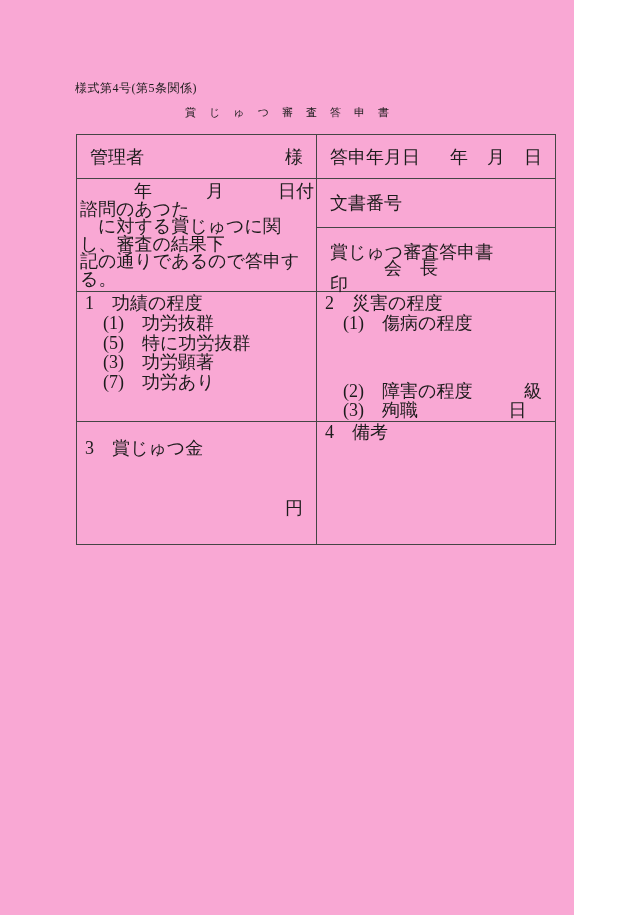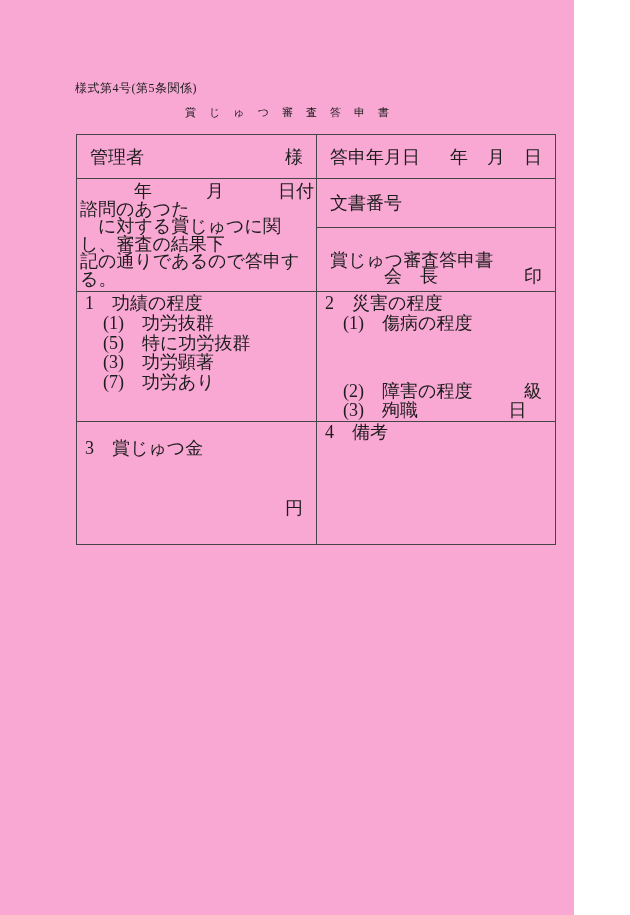--- a/index.html
+++ b/index.html
@@ -47,21 +47,21 @@
     line-height:17.5px;
   }
   .doc-number-inner{
     display:flex;align-items:center;height:100%;padding:0 13px;
   }
   .committee-inner{
     display:flex;flex-direction:column;justify-content:center;
     height:100%;padding:8px 13px 0 13px;
     line-height:16px;
   }
-  .committee-line2{display:flex;justify-content:space-between;}
+  .committee-line2{display:flex;justify-content:space-between;flex-direction:column;}
   .list-inner{
     padding:2px 13px 0 8px;
     line-height:19.8px;
   }
   .grade-line{display:flex;justify-content:space-between;margin-top:48px;}
   .day-suffix{margin-left:86px;}
   .award-inner{
     position:relative;height:100%;box-sizing:border-box;
     padding:2px 13px 0 8px;
     line-height:16px;

